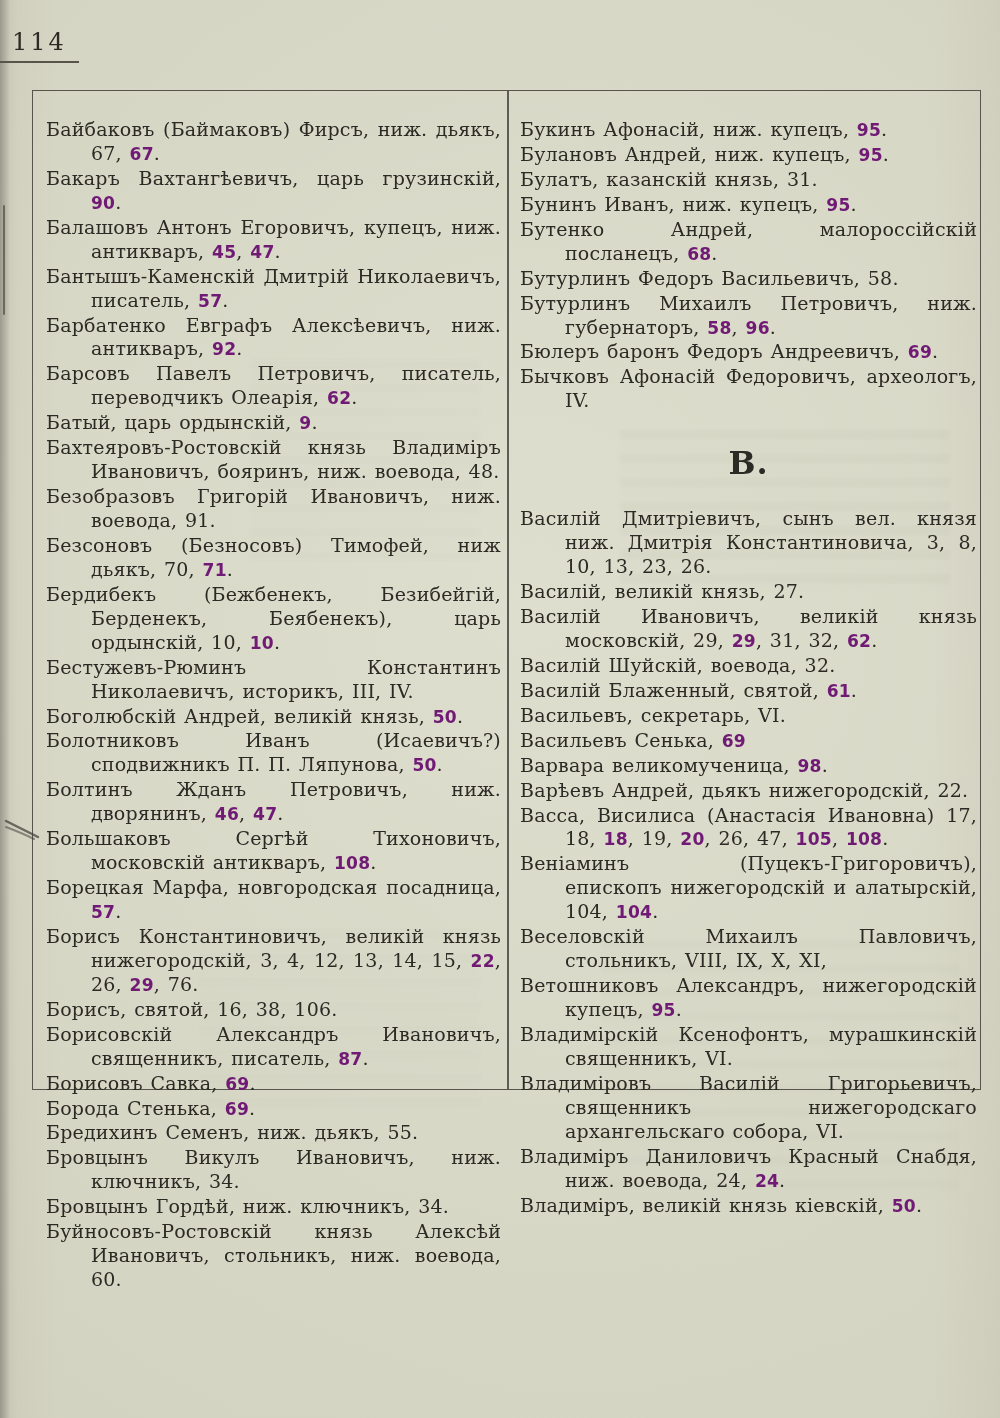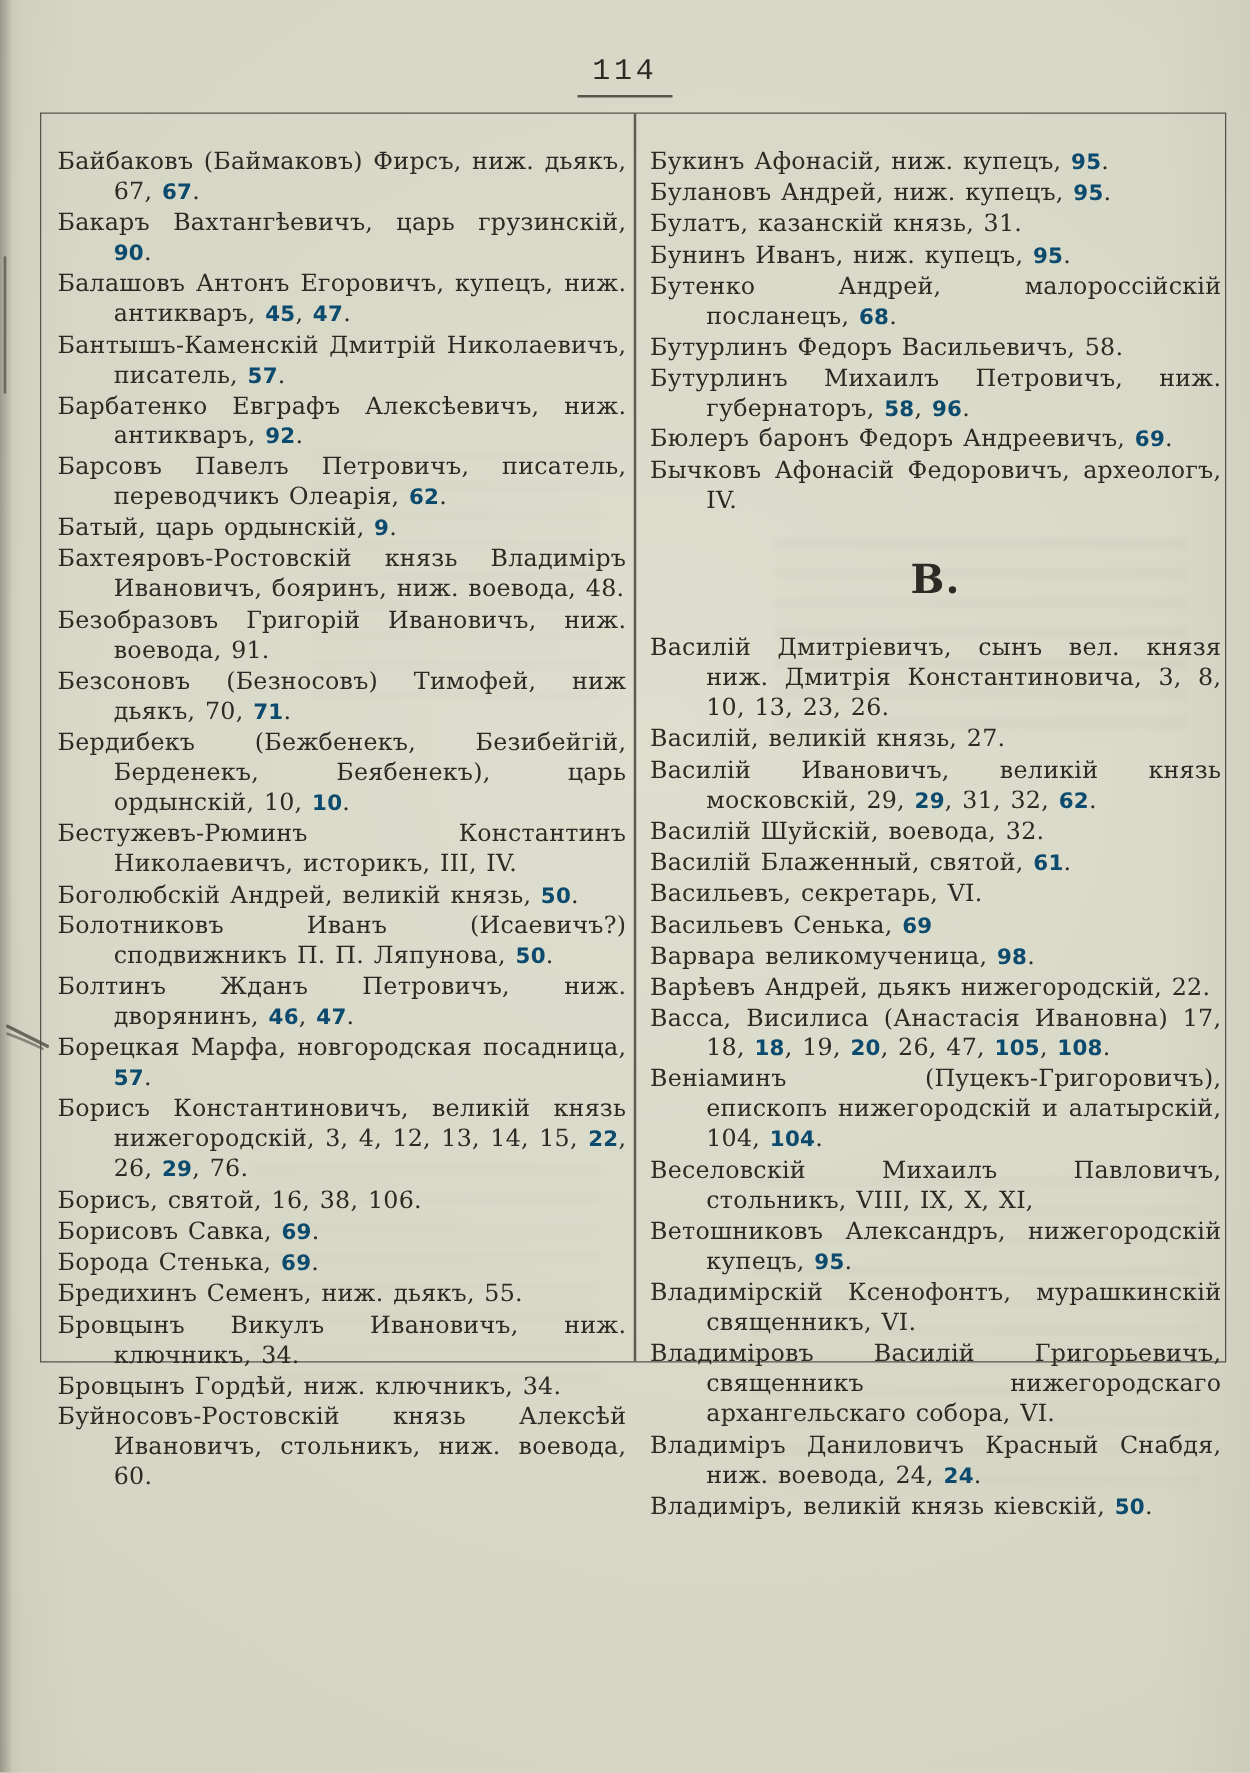--- a/index.html
+++ b/index.html
@@ -20,23 +20,21 @@
     position: absolute; left: 0; top: 0; bottom: 0; width: 10px;
     background: linear-gradient(90deg, rgba(55,53,46,0.30), rgba(55,53,46,0));
   }
   .page-edge-line {
     position: absolute; left: 3px; top: 205px; width: 2px; height: 110px;
     background: rgba(50,48,42,0.55); border-radius: 1px;
   }
 
   
   .page-header {
-    position: absolute; top: 44px; left: 0; width: 100%;
-    text-align: center;
-    font-family: Liberation Mono, monospace;
+    position: absolute; top: 28px; left: 0; width: 100%;
   }
   .page-number {
     display: inline-block;
     font-size: 24px; letter-spacing: 3px;
     padding: 0 12px 5px 12px;
     border-bottom: 2px solid #56544b;
   }
 
   
   .frame {
@@ -60,21 +58,21 @@
   .col-right { left: 487px; width: 457px; }
 
   .entry {
     padding-left: 45px; text-indent: -45px;
     text-align: justify;
     margin: 0 0 1px 0;
   }
   .entry b {
     font-family: "DejaVu Sans", "Liberation Sans", sans-serif;
     font-weight: 700; font-size: 0.90em;
-    color: #0c4a6e;
+    color: #701a75;
   }
 
   .section-heading {
     font-size: 32px; font-weight: bold;
     line-height: 40px;
     text-align: center;
     margin: 30px 0 24px 0;
     letter-spacing: 1px;
   }
 
@@ -123,23 +121,25 @@
       <div class="entry">Барсовъ Павелъ Петровичъ, писатель, переводчикъ Олеарія, <b>62</b>.</div>
       <div class="entry">Батый, царь ордынскій, <b>9</b>.</div>
       <div class="entry">Бахтеяровъ-Ростовскій князь Владиміръ Ивановичъ, бояринъ, ниж. воевода, 48.</div>
       <div class="entry">Безобразовъ Григорій Ивановичъ, ниж. воевода, 91.</div>
       <div class="entry">Безсоновъ (Безносовъ) Тимофей, ниж дьякъ, 70, <b>71</b>.</div>
       <div class="entry">Бердибекъ (Бежбенекъ, Безибейгій, Берденекъ, Беябенекъ), царь ордынскій, 10, <b>10</b>.</div>
       <div class="entry">Бестужевъ-Рюминъ Константинъ Николаевичъ, историкъ, III, IV.</div>
       <div class="entry">Боголюбскій Андрей, великій князь, <b>50</b>.</div>
       <div class="entry">Болотниковъ Иванъ (Исаевичъ?) сподвижникъ П. П. Ляпунова, <b>50</b>.</div>
       <div class="entry">Болтинъ Жданъ Петровичъ, ниж. дворянинъ, <b>46</b>, <b>47</b>.</div>
+      <div class="entry">Большаковъ Сергѣй Тихоновичъ, московскій антикваръ, <b>108</b>.</div>
       <div class="entry">Борецкая Марфа, новгородская посадница, <b>57</b>.</div>
       <div class="entry">Борисъ Константиновичъ, великій князь нижегородскій, 3, 4, 12, 13, 14, 15, <b>22</b>, 26, <b>29</b>, 76.</div>
       <div class="entry">Борисъ, святой, 16, 38, 106.</div>
+      <div class="entry">Борисовскій Александръ Ивановичъ, священникъ, писатель, <b>87</b>.</div>
       <div class="entry">Борисовъ Савка, <b>69</b>.</div>
       <div class="entry">Борода Стенька, <b>69</b>.</div>
       <div class="entry">Бредихинъ Семенъ, ниж. дьякъ, 55.</div>
       <div class="entry">Бровцынъ Викулъ Ивановичъ, ниж. ключникъ, 34.</div>
       <div class="entry">Бровцынъ Гордѣй, ниж. ключникъ, 34.</div>
       <div class="entry">Буйносовъ-Ростовскій князь Алексѣй Ивановичъ, стольникъ, ниж. воевода, 60.</div>
     </div>
 
   <div class="index-column col-right" id="right-col">
     <div id="right-before">

